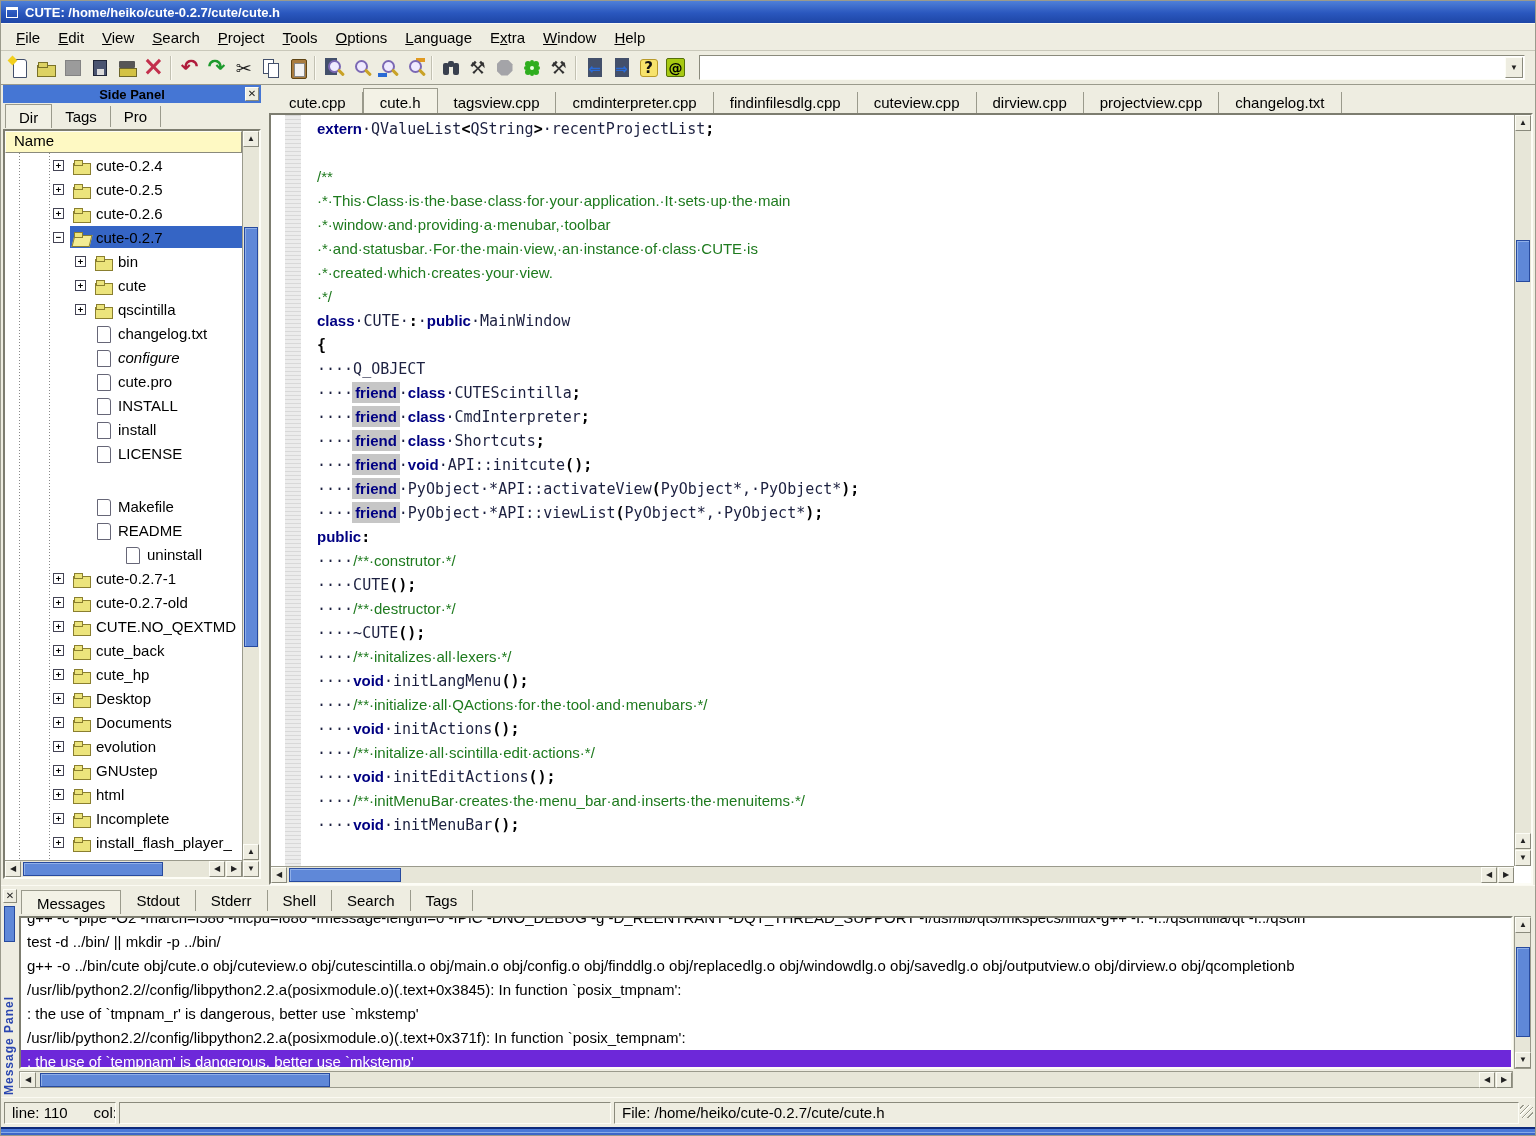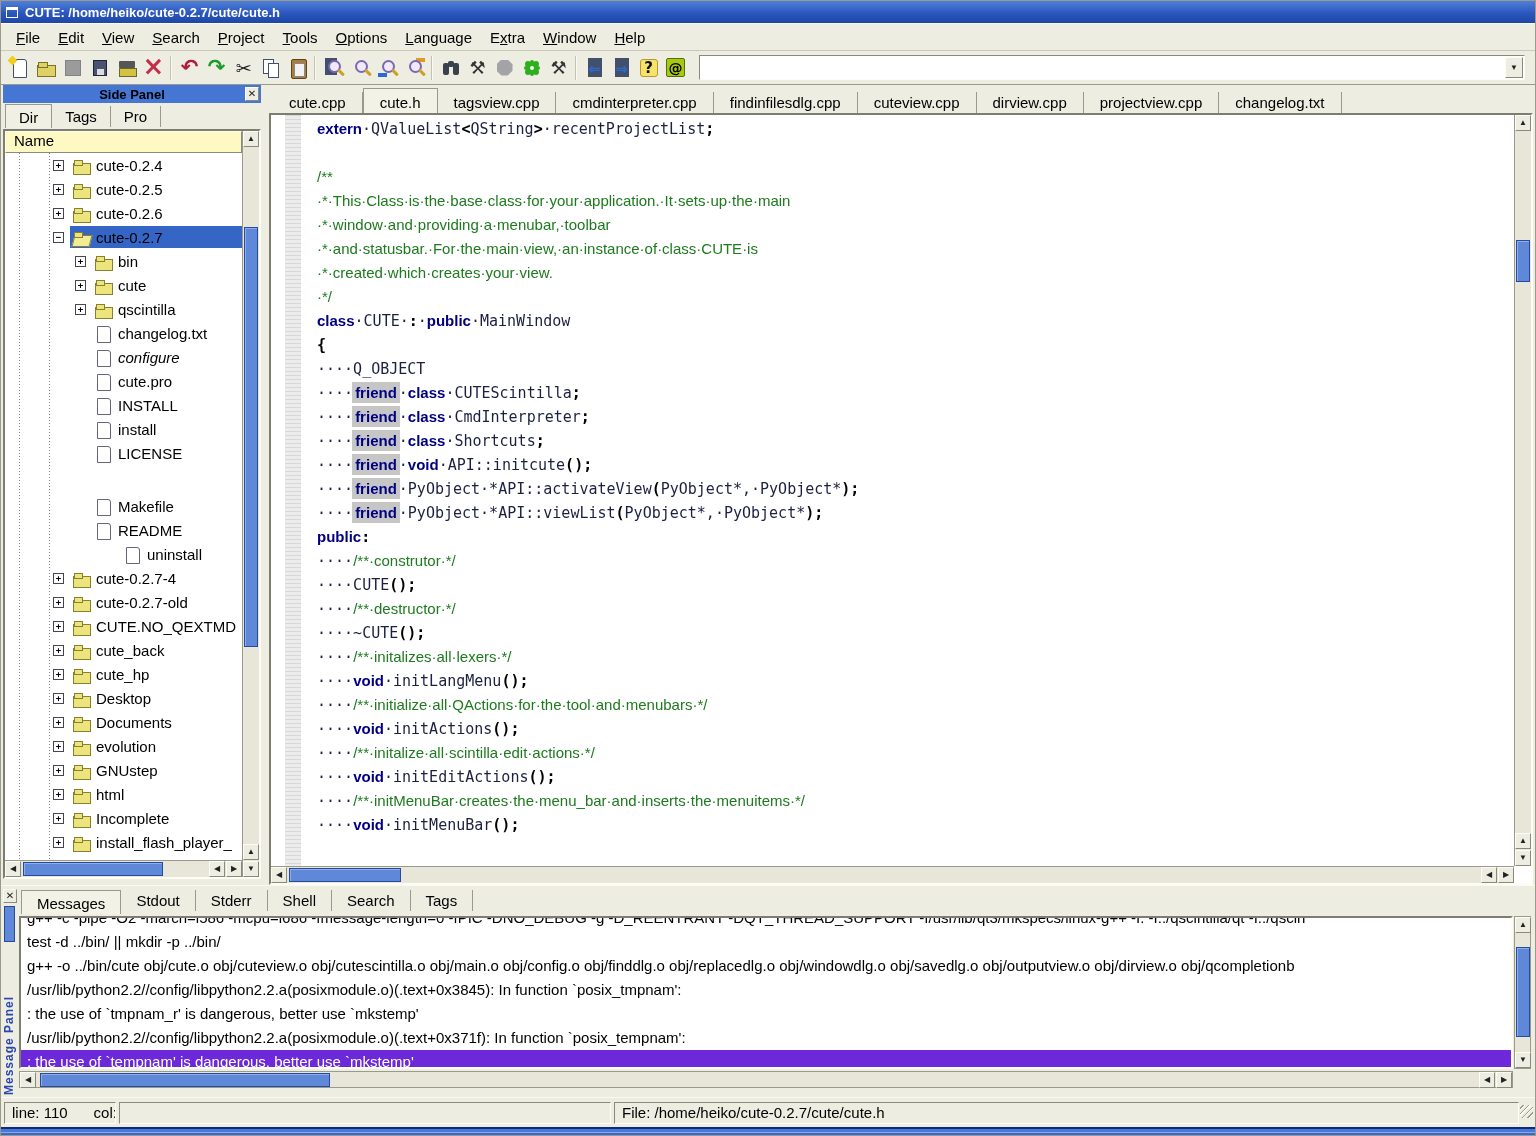--- a/index.html
+++ b/index.html
@@ -364,21 +364,21 @@
                 <span class="expspacer"></span>
                 <span class="rowhl">
                   <span class="tico file"></span>
                   <span class="tlabel">uninstall</span>
                 </span>
               </div>
               <div class="trow" style="padding-left: 48px;">
                 <span class="exp">+</span>
                 <span class="rowhl">
                   <span class="tico folder"></span>
-                  <span class="tlabel">cute-0.2.7-4</span>
+                  <span class="tlabel">cute-0.2.7-1</span>
                 </span>
               </div>
               <div class="trow" style="padding-left: 48px;">
                 <span class="exp">+</span>
                 <span class="rowhl">
                   <span class="tico folder"></span>
                   <span class="tlabel">cute-0.2.7-old</span>
                 </span>
               </div>
               <div class="trow" style="padding-left: 48px;">

